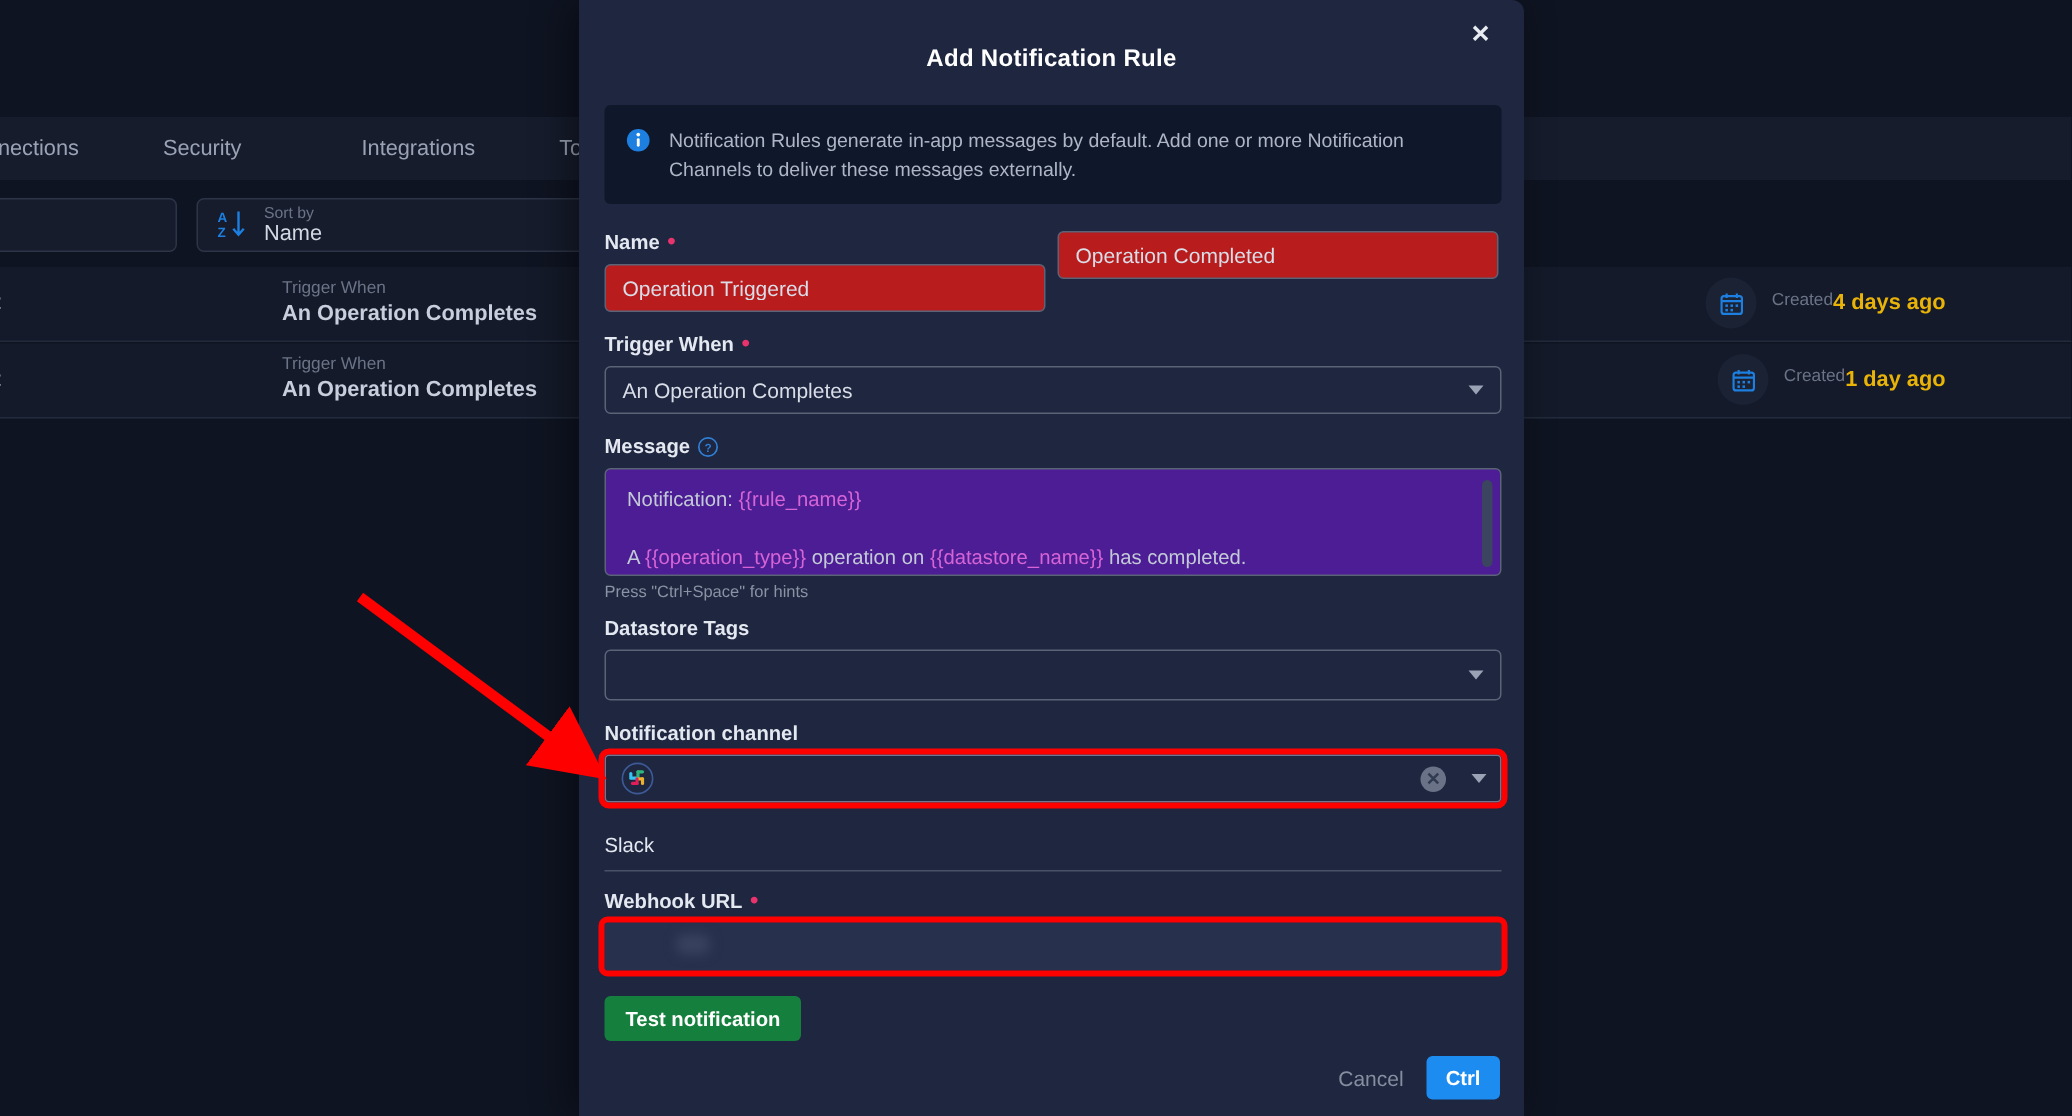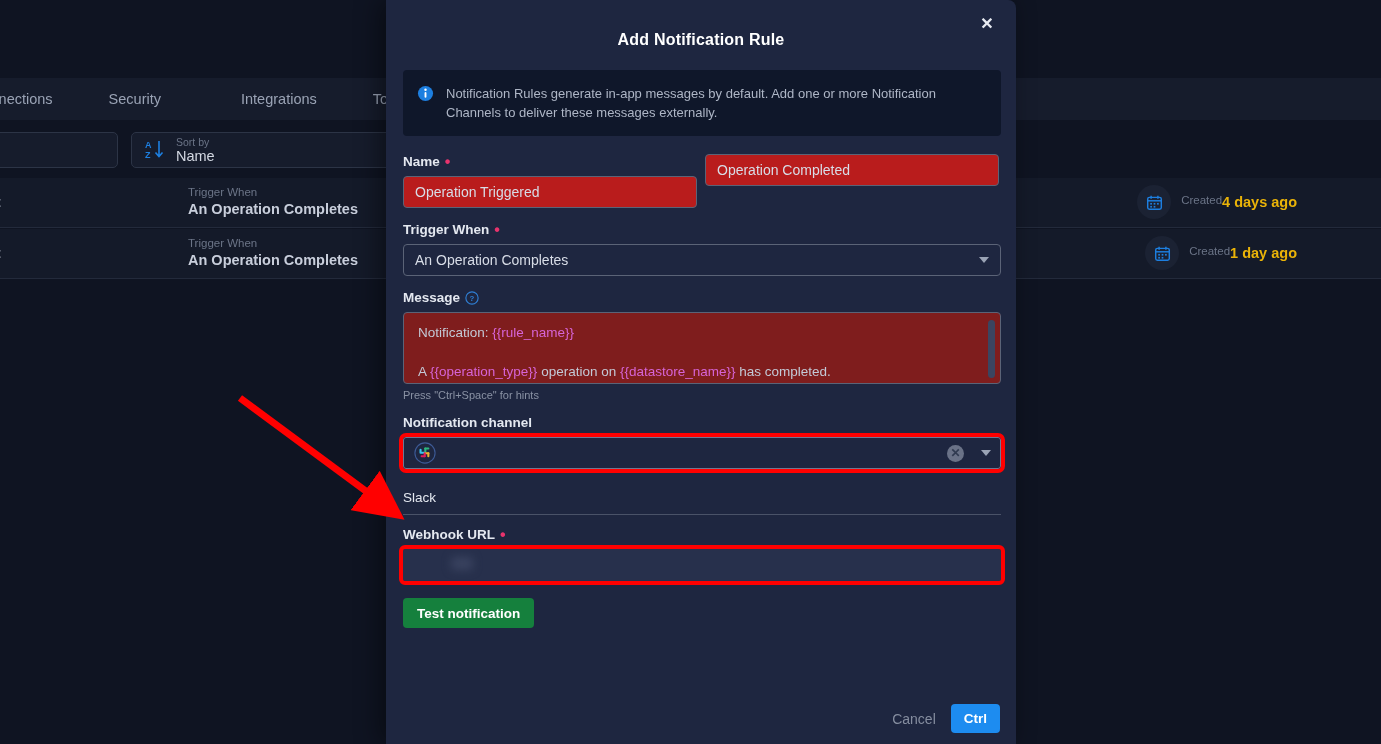--- a/index.html
+++ b/index.html
@@ -144,21 +144,21 @@
   }
   .caret {
     width: 0; height: 0;
     border-left: 5.5px solid transparent;
     border-right: 5.5px solid transparent;
     border-top: 6px solid #9aa3b5;
     flex: none;
   }
   .msgbox {
     position: relative;
-    height: 72px; background: #7f1d1d;
+    height: 72px; background: #4c1d95;
     border: 1px solid #5b6377; border-radius: 4px;
     padding: 11px 14px; overflow: hidden;
   }
   .msgline { color: #c3c9d6; font-size: 13.5px; line-height: 18px; }
   .msgline + .msgline { margin-top: 21px; }
   .var { color: #d664d6; }
   .scrollthumb {
     position: absolute; right: 5px; top: 7px;
     width: 7px; height: 58px; border-radius: 4px;
     background: #3b4560;
@@ -375,20 +375,29 @@
           </div>
           <div class="msgline">
             <span>A </span><span class="var">{{operation_type}}</span><span> operation on </span><span class="var">{{datastore_name}}</span><span> has completed.</span>
           </div>
           <div class="scrollthumb"></div>
         </div>
         <div class="hint">Press "Ctrl+Space" for hints</div>
       </div>
 
       
+      <div class="fld full" style="margin-top:10px">
+        <span class="lbl">
+          <span>Datastore Tags</span>
+        </span>
+        <div class="sel" style="height:34px">
+          <span></span>
+          <span class="caret"></span>
+        </div>
+      </div>
 
       
       <div class="fld full" style="margin-top:14px">
         <span class="lbl">
           <span>Notification channel</span>
         </span>
         <div class="chan-sel hl-box">
           <span style="display:inline-flex">
             <svg width="22" height="22" viewBox="0 0 24 24">
               <circle cx="12" cy="12" r="11" fill="none" stroke="#3d5a96" stroke-width="1.2"></circle>

